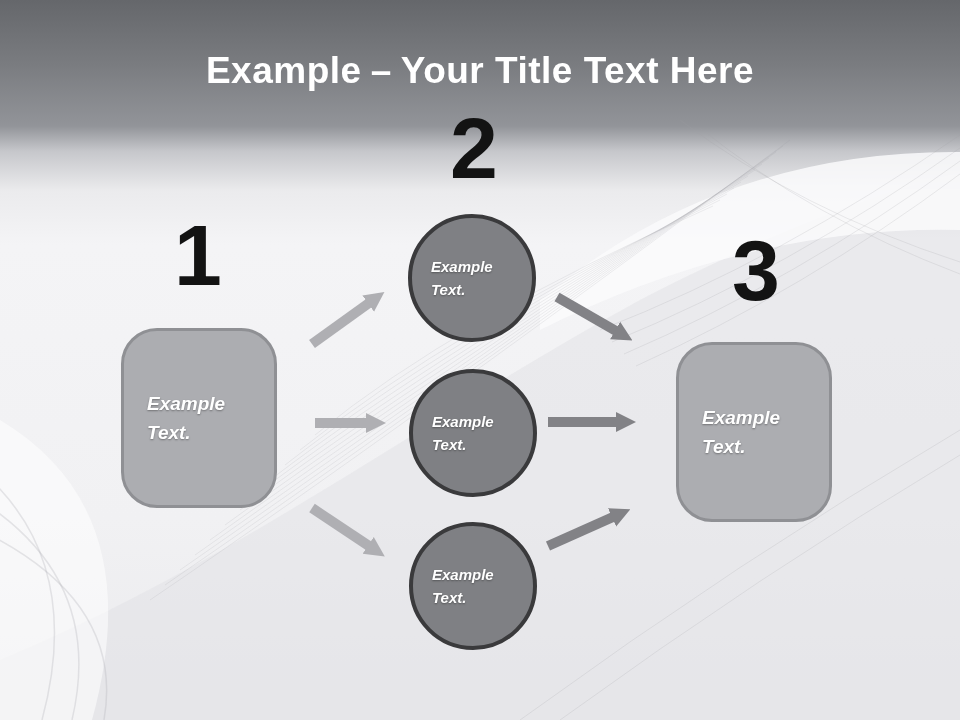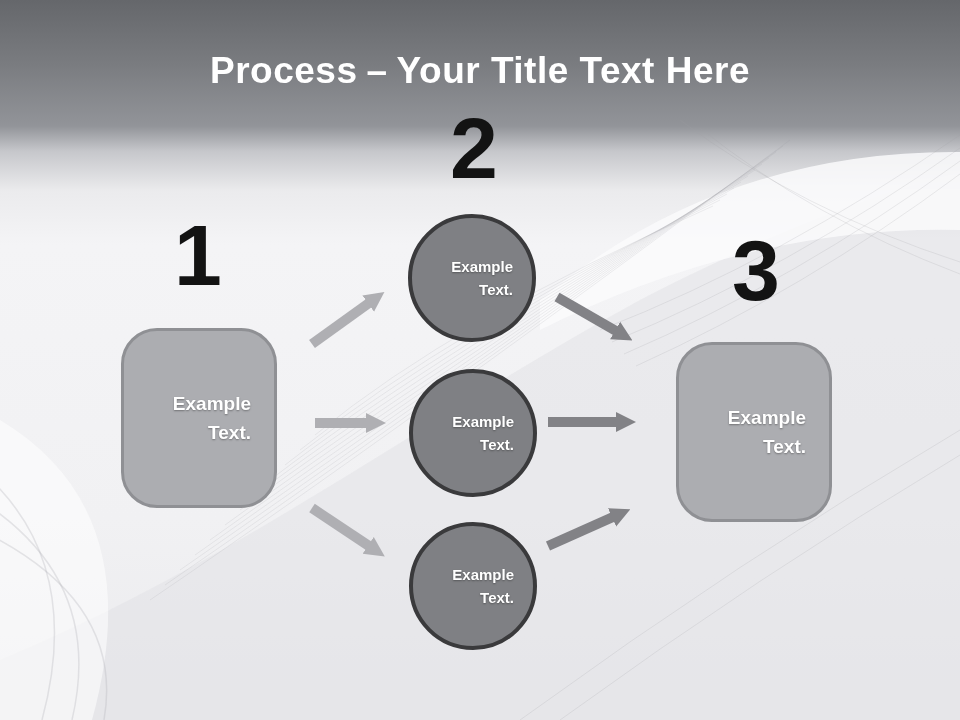--- a/index.html
+++ b/index.html
@@ -86,21 +86,22 @@
     background: #7f8084;
     border: 4px solid #3a3a3c;
   }
   .circle-top    { left: 408px; top: 214px; }
   .circle-middle { left: 409px; top: 369px; }
   .circle-bottom { left: 409px; top: 522px; }
 
   .shape-label {
     color: #ffffff;
     font-weight: bold;
-    text-align: right;
+    font-style: italic;
+    text-align: left;
     text-shadow: 0 1px 2px rgba(0,0,0,0.35);
   }
   .box .shape-label    { font-size: 19px; line-height: 1.55; width: 104px; }
   .circle .shape-label { font-size: 15px; line-height: 1.55; width: 82px; }
 
   .arrow-shaft-left  { stroke: #afafb3; stroke-width: 10; }
   .arrow-shaft-right { stroke: #828286; stroke-width: 10; }
   .arrow-head-left   { fill: #afafb3; }
   .arrow-head-right  { fill: #828286; }
 </style>
@@ -140,21 +141,21 @@
       <path class="mesh-line" d="M560,720 Q760,575 960,455"></path>
     </g>
     <g>
       <path class="corner-arc" d="M-20,470 Q85,560 42,720"></path>
       <path class="corner-arc" d="M-20,500 Q105,580 72,720"></path>
       <path class="corner-arc" d="M-20,530 Q125,600 104,720"></path>
     </g>
   </svg>
 
   <div class="slide-title">
-    <span class="title-emphasis">Process</span><span class="title-separator">–</span><span class="title-rest">Your Title Text Here</span>
+    <span class="title-emphasis">Example</span><span class="title-separator">–</span><span class="title-rest">Your Title Text Here</span>
   </div>
 
   <div class="step-number num-1">1</div>
   <div class="step-number num-2">2</div>
   <div class="step-number num-3">3</div>
 
   <svg class="arrows" viewBox="0 0 960 720" xmlns="http://www.w3.org/2000/svg">
     <defs>
       <marker id="headL" viewBox="0 0 10 10" refX="0.5" refY="5" markerWidth="2" markerHeight="3.4" orient="auto">
         <path class="arrow-head-left" d="M0,0 L10,5 L0,10 Z"></path>

